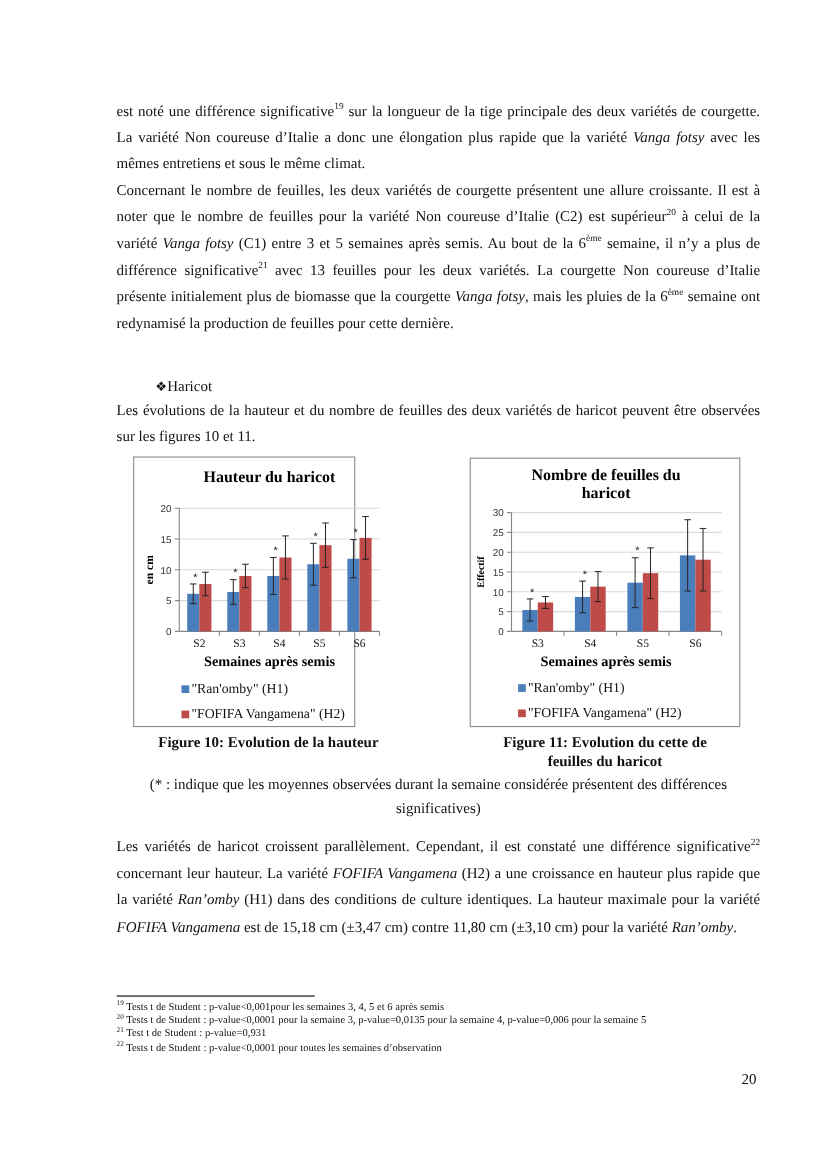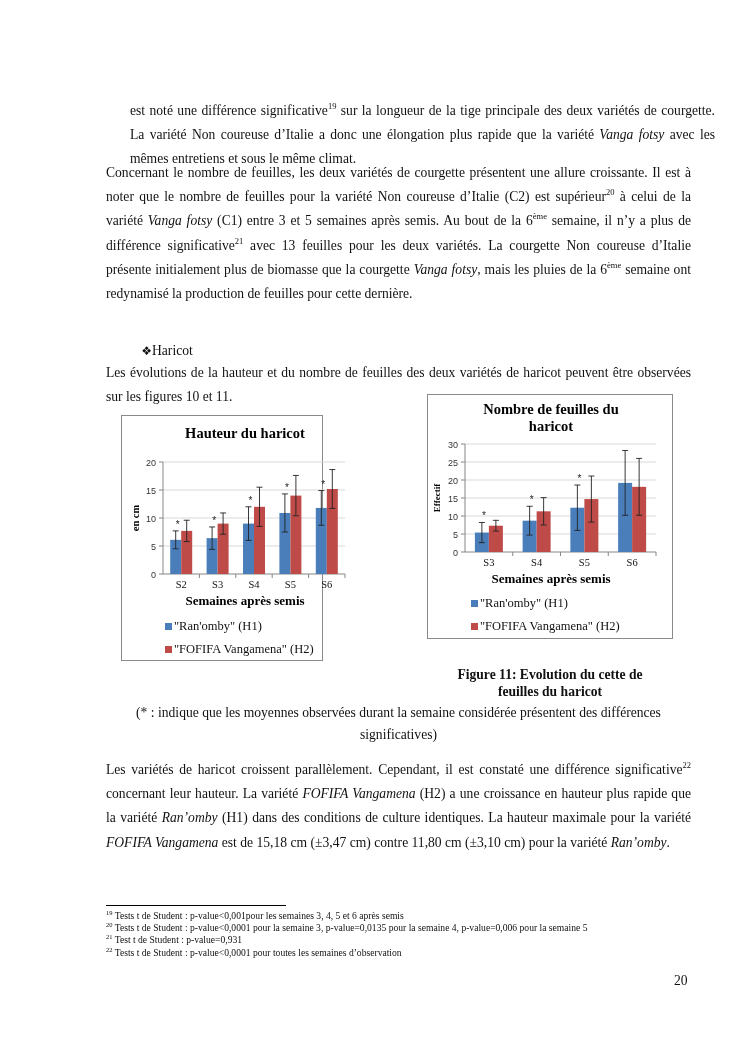--- a/index.html
+++ b/index.html
@@ -15,21 +15,21 @@
   .caption { position: absolute; font-weight: bold; font-size: 13.6px; line-height: 16.5px; text-align: center; }
   .note { position: absolute; left: 106px; width: 585px; text-align: center; font-size: 13.6px; line-height: 22px; top: 702px; }
   .fn-rule { position: absolute; left: 106px; top: 905px; width: 180px; border-top: 1px solid #000; }
   .footnotes { position: absolute; left: 106px; top: 910px; width: 600px; font-size: 9.6px; line-height: 12.2px; }
   .footnotes sup { font-size: 6.5px; vertical-align: 4px; }
   .page-num { position: absolute; left: 674px; top: 973px; font-size: 13.6px; }
 </style>
 </head>
 <body>
 
-<div class="para" style="top:99px;margin-left:24px;">
+<div class="para" style="top:89px;">
   <span>est noté une différence significative</span><sup>19</sup><span> sur la longueur de la tige principale des deux variétés de courgette. La variété Non coureuse d’Italie a donc une élongation plus rapide que la variété </span><i>Vanga fotsy</i><span> avec les mêmes entretiens et sous le même climat.</span>
 </div>
 
 <div class="para" style="top:161px;">
   <span>Concernant le nombre de feuilles, les deux variétés de courgette présentent une allure croissante. Il est à noter que le nombre de feuilles pour la variété Non coureuse d’Italie (C2) est supérieur</span><sup>20</sup><span> à celui de la variété </span><i>Vanga fotsy</i><span> (C1) entre 3 et 5 semaines après semis. Au bout de la 6</span><sup>ème</sup><span> semaine, il n’y a plus de différence significative</span><sup>21</sup><span> avec 13 feuilles pour les deux variétés. La courgette Non coureuse d’Italie présente initialement plus de biomasse que la courgette </span><i>Vanga fotsy</i><span>, mais les pluies de la 6</span><sup>ème</sup><span> semaine ont redynamisé la production de feuilles pour cette dernière.</span>
 </div>
 
 <div class="bullet">
   <span class="glyph">❖</span><span>Haricot</span>
 </div>
@@ -112,21 +112,21 @@
       <text x="201.29999999999998" y="71.56" text-anchor="middle" font-family="&quot;Liberation Sans&quot;, &quot;DejaVu Sans&quot;, sans-serif" font-size="10" fill="#222">*</text>
       <text x="204.79999999999998" y="172" text-anchor="middle" font-family="&quot;Liberation Serif&quot;, &quot;DejaVu Serif&quot;, serif" font-size="10.5" fill="#111">S6</text>
       <text x="123" y="189" text-anchor="middle" font-family="&quot;Liberation Serif&quot;, &quot;DejaVu Serif&quot;, serif" font-weight="bold" font-size="13">Semaines après semis</text>
       <rect x="43" y="207" width="7" height="7" fill="#4a7ebb"></rect>
       <text x="52" y="214" font-family="&quot;Liberation Serif&quot;, &quot;DejaVu Serif&quot;, serif" font-size="12.5" fill="#111">"Ran'omby" (H1)</text>
       <rect x="43" y="230" width="7" height="7" fill="#be4b48"></rect>
       <text x="52" y="237" font-family="&quot;Liberation Serif&quot;, &quot;DejaVu Serif&quot;, serif" font-size="12.5" fill="#111">"FOFIFA Vangamena" (H2)</text>
     </svg>
 </div>
 
-<div class="chart-box" id="chart2" style="left:427px; top:394px; width:246px; height:245px;">
+<div class="chart-box" id="chart2" style="left:427px; top:416px; width:246px; height:245px;">
   <svg width="246" height="245" id="svg2">
       <text x="123" y="19" text-anchor="middle" font-family="&quot;Liberation Serif&quot;, &quot;DejaVu Serif&quot;, serif" font-weight="bold" font-size="14.5">Nombre de feuilles du</text>
       <text x="123" y="36" text-anchor="middle" font-family="&quot;Liberation Serif&quot;, &quot;DejaVu Serif&quot;, serif" font-weight="bold" font-size="14.5">haricot</text>
       <line x1="37" x2="228" y1="157" y2="157" stroke="#868686" stroke-width="1"></line>
       <line x1="33" x2="37" y1="157" y2="157" stroke="#868686"></line>
       <text x="30" y="160.5" text-anchor="end" font-family="&quot;Liberation Sans&quot;, &quot;DejaVu Sans&quot;, sans-serif" font-size="9" fill="#333">0</text>
       <line x1="37" x2="228" y1="139" y2="139" stroke="#d9d9d9" stroke-width="1"></line>
       <line x1="33" x2="37" y1="139" y2="139" stroke="#868686"></line>
       <text x="30" y="142.5" text-anchor="end" font-family="&quot;Liberation Sans&quot;, &quot;DejaVu Sans&quot;, sans-serif" font-size="9" fill="#333">5</text>
       <line x1="37" x2="228" y1="121" y2="121" stroke="#d9d9d9" stroke-width="1"></line>
@@ -191,20 +191,21 @@
       <text x="204.125" y="171" text-anchor="middle" font-family="&quot;Liberation Serif&quot;, &quot;DejaVu Serif&quot;, serif" font-size="10.5" fill="#111">S6</text>
       <text x="123" y="188" text-anchor="middle" font-family="&quot;Liberation Serif&quot;, &quot;DejaVu Serif&quot;, serif" font-weight="bold" font-size="13">Semaines après semis</text>
       <rect x="43" y="205" width="7" height="7" fill="#4a7ebb"></rect>
       <text x="52" y="212" font-family="&quot;Liberation Serif&quot;, &quot;DejaVu Serif&quot;, serif" font-size="12.5" fill="#111">"Ran'omby" (H1)</text>
       <rect x="43" y="228" width="7" height="7" fill="#be4b48"></rect>
       <text x="52" y="235" font-family="&quot;Liberation Serif&quot;, &quot;DejaVu Serif&quot;, serif" font-size="12.5" fill="#111">"FOFIFA Vangamena" (H2)</text>
     </svg>
 </div>
 
 <div class="caption" style="left:121px; top:667px; width:246px;">
+  <div>Figure 10: Evolution de la hauteur</div>
 </div>
 <div class="caption" style="left:415px; top:667px; width:270px;">
   <div>Figure 11: Evolution du cette de</div>
   <div>feuilles du haricot</div>
 </div>
 <div class="note">(* : indique que les moyennes observées durant la semaine considérée présentent des différences significatives)</div>
 
 <div class="para" style="top:758px;">
   <span>Les variétés de haricot croissent parallèlement. Cependant, il est constaté une différence significative</span><sup>22</sup><span> concernant leur hauteur. La variété </span><i>FOFIFA Vangamena</i><span> (H2) a une croissance en hauteur plus rapide que la variété </span><i>Ran’omby</i><span> (H1) dans des conditions de culture identiques. La hauteur maximale pour la variété </span><i>FOFIFA Vangamena</i><span> est de 15,18 cm (±3,47 cm) contre 11,80 cm (±3,10 cm) pour la variété </span><i>Ran’omby</i><span>.</span>
 </div>

